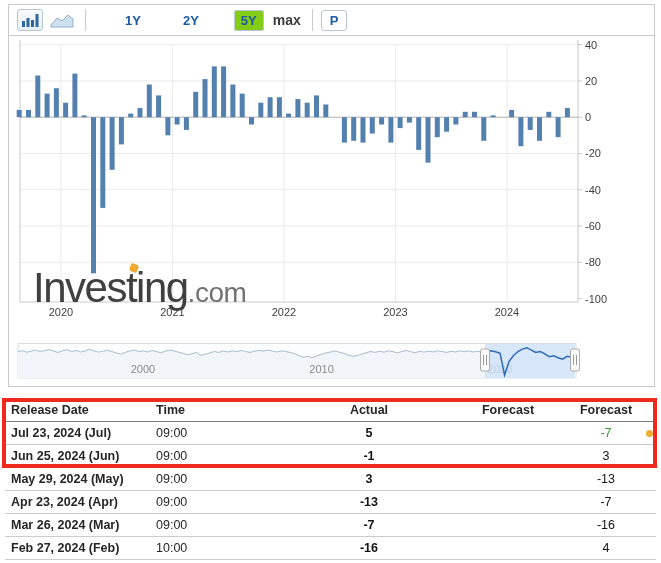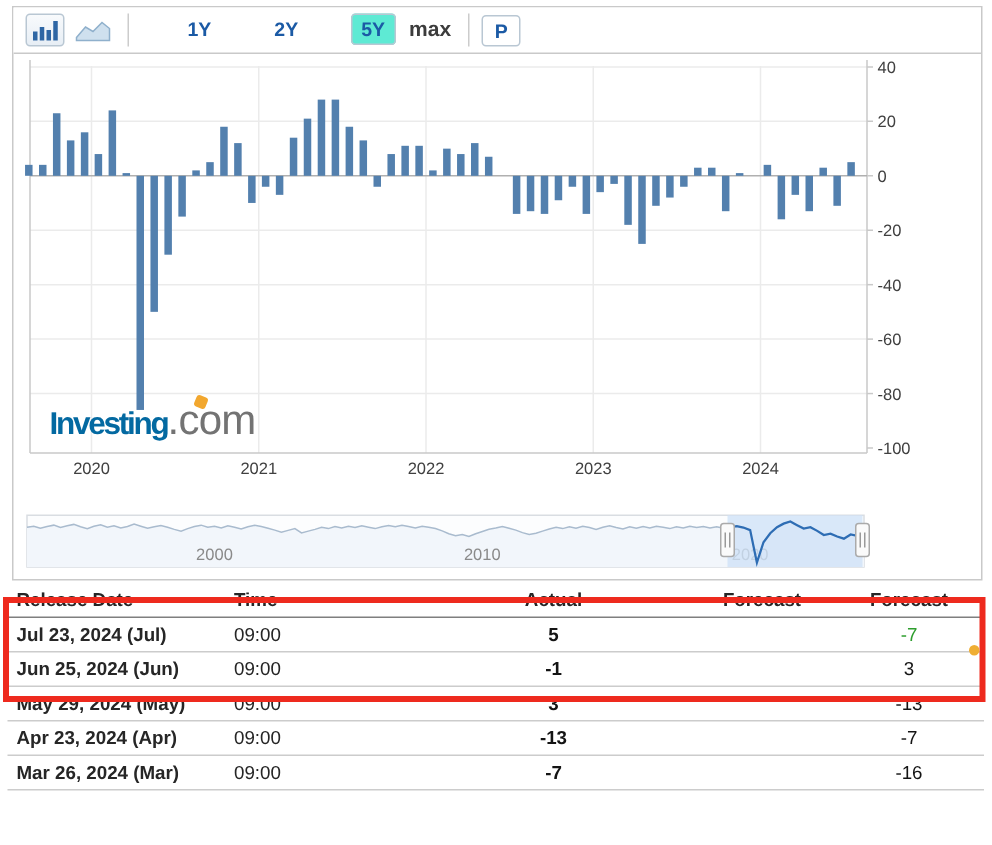--- a/index.html
+++ b/index.html
@@ -10,33 +10,33 @@
                 border:1px solid #c9c9c9;box-sizing:border-box;background:#fff;}
   .toolbar{position:absolute;left:0;top:0;width:100%;height:31px;box-sizing:border-box;
            border-bottom:1px solid #c9c9c9;background:#fff;display:flex;align-items:center;
            padding-left:8px;z-index:3;}
   .tool-btn{height:22px;min-width:26px;display:flex;align-items:center;justify-content:center;
             border-radius:3px;margin-right:6px;cursor:pointer;box-sizing:border-box;}
   .tool-selected{border:1px solid #b9c7d3;background:linear-gradient(#f8fafc,#e7eef5);}
   .tb-divider{width:1px;height:22px;background:#ccc;margin:0 8px 0 4px;}
   .range-btn{color:#1b5aa5;font-weight:bold;font-size:13px;padding:2px 6px;margin-right:4px;
              border-radius:3px;cursor:pointer;border:1px solid transparent;box-sizing:border-box;margin-left:24px;}
-  .range-selected{border:1px solid #b9c7d3;background:#5eead4;}
+  .range-selected{border:1px solid #b9c7d3;background:#84cc16;}
   .max-btn{color:#3c3c3c;font-weight:bold;font-size:14px;padding:2px 5px;margin-right:2px;cursor:pointer;}
   .p-btn{color:#1b5aa5;font-weight:bold;font-size:13px;border:1px solid #b9c7d3;border-radius:3px;
          padding:2px 8px;cursor:pointer;background:#fff;}
   #chart-svg{position:absolute;left:0;top:0;z-index:1;}
   
   .logo{position:absolute;left:24px;top:259px;z-index:2;pointer-events:none;white-space:nowrap;}
-  .logo .brand{font-size:21px;font-weight:bold;color:#0369a1;letter-spacing:-1.5px;}
+  .logo .brand{font-size:42px;font-weight:normal;color:#404040;letter-spacing:-1.5px;}
   .logo .suffix{font-size:28px;color:#737373;letter-spacing:-0.5px;}
   .logo .tittle{position:absolute;left:97px;top:0px;width:8px;height:8px;background:#f2a72e;
                 border-radius:2px;transform:rotate(22deg);}
   
-  .rel-table{position:absolute;left:5px;top:389px;width:651px;border-collapse:collapse;
+  .rel-table{position:absolute;left:5px;top:399px;width:651px;border-collapse:collapse;
              table-layout:fixed;font-size:12.5px;z-index:1;}
   .rel-table th,.rel-table td{height:22px;padding:0 6px;border-bottom:1px solid #ccc;
              white-space:nowrap;overflow:hidden;color:#262626;}
   .rel-table thead th{border-bottom:1px solid #7f7f7f;font-weight:bold;text-align:left;}
   .rel-table .num{text-align:center;}
   .rel-table td.c-date{font-weight:bold;}
   .rel-table td.c-actual{font-weight:bold;color:#141414;}
   .rel-table td.c-prev,.rel-table td.c-fore{color:#141414;}
   
   .red-box{position:absolute;left:2px;top:398px;width:655px;height:70px;box-sizing:border-box;
@@ -240,18 +240,25 @@
           <td class="c-fore num"></td>
           <td class="c-prev num">-7</td>
         </tr>
         <tr>
           <td class="c-date">Mar 26, 2024 (Mar)</td>
           <td class="c-time">09:00</td>
           <td class="c-actual num">-7</td>
           <td class="c-fore num"></td>
           <td class="c-prev num">-16</td>
         </tr>
+        <tr>
+          <td class="c-date">Feb 27, 2024 (Feb)</td>
+          <td class="c-time">10:00</td>
+          <td class="c-actual num">-16</td>
+          <td class="c-fore num"></td>
+          <td class="c-prev num">4</td>
+        </tr>
       </tbody>
   </table>
 
   <span class="release-dot"></span>
   <div class="red-box"></div>
 </div>
 
 </body></html>

